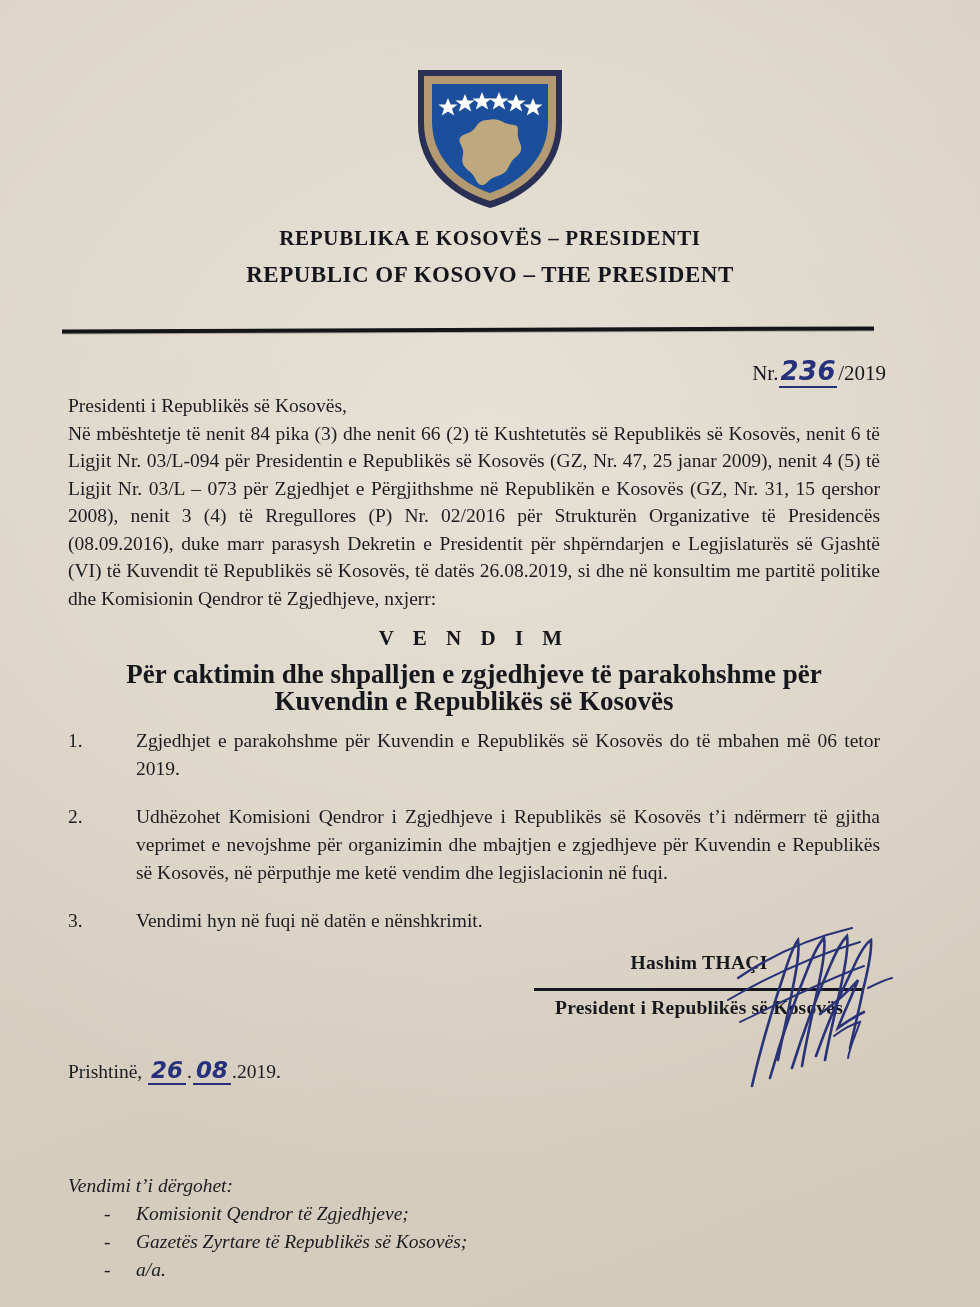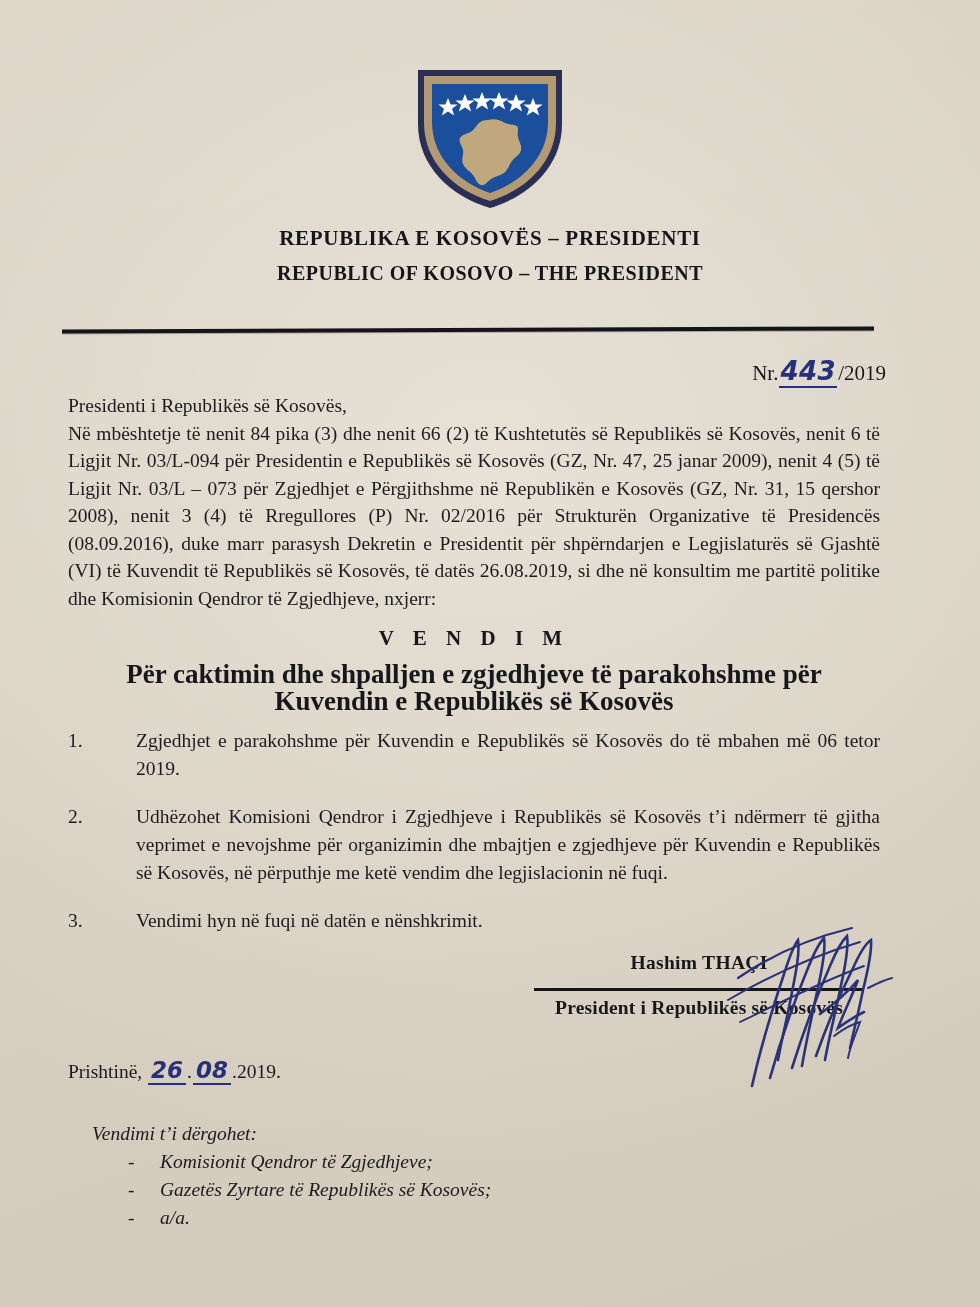--- a/index.html
+++ b/index.html
@@ -41,21 +41,21 @@
     text-align: center;
   }
   .header-line-1 {
     font-size: 21px;
     font-weight: bold;
     letter-spacing: 0.7px;
     color: #15161c;
     line-height: 1.0;
   }
   .header-line-2, .header-line-3 {
-    font-size: 20px;
+    font-size: 23px;
     font-weight: bold;
     letter-spacing: 0.5px;
     color: #15161c;
     margin-top: 14px;
     line-height: 1.0;
   }
   .rule {
     position: absolute;
     left: 62px;
     top: 328px;
@@ -205,23 +205,22 @@
     color: #27307a;
     border-bottom: 2.2px solid #27307a;
     padding: 0 3px;
     margin: 0 1px;
   }
 
   
   .dist {
     position: absolute;
     left: 68px;
-    top: 1120px;
+    top: 1172px;
     width: 560px;
-    margin-left: 24px;
   }
   .dist-title {
     font-size: 19.5px;
     font-style: italic;
     color: #1b1c20;
     line-height: 28px;
   }
   .dist-item {
     display: flex;
     font-size: 19.5px;
@@ -261,21 +260,21 @@
     </svg>
   </div>
 
   <div class="header">
     <div class="header-line-1">REPUBLIKA E KOSOVËS – PRESIDENTI</div>
     <div class="header-line-2">REPUBLIC OF KOSOVO – THE PRESIDENT</div>
   </div>
   <div class="rule"></div>
 
   <div class="docnum">
-    <span>Nr.</span><span class="hand">443</span><span>/2019</span>
+    <span>Nr.</span><span class="hand">236</span><span>/2019</span>
   </div>
 
   <div class="body-block">
     <div class="intro-line">Presidenti i Republikës së Kosovës,</div>
     <div class="preamble">Në mbështetje të nenit 84 pika (3) dhe nenit 66 (2) të Kushtetutës së Republikës së Kosovës, nenit 6 të Ligjit Nr. 03/L-094 për Presidentin e Republikës së Kosovës (GZ, Nr. 47,  25 janar 2009), nenit 4 (5)  të Ligjit Nr. 03/L – 073 për Zgjedhjet e Përgjithshme në Republikën e Kosovës (GZ, Nr. 31, 15 qershor 2008), nenit 3 (4) të Rregullores (P) Nr. 02/2016 për Strukturën Organizative të Presidencës (08.09.2016), duke marr parasysh Dekretin e Presidentit për shpërndarjen e Legjislaturës së Gjashtë (VI) të Kuvendit të Republikës së Kosovës, të datës 26.08.2019, si dhe në konsultim me partitë politike dhe Komisionin Qendror të Zgjedhjeve, nxjerr:</div>
   </div>
 
   <div class="vendim-block">
     <div class="vendim-word">V E N D I M</div>
     <div class="vendim-sub">Për caktimin dhe shpalljen e zgjedhjeve të parakohshme për Kuvendin e Republikës së Kosovës</div>

